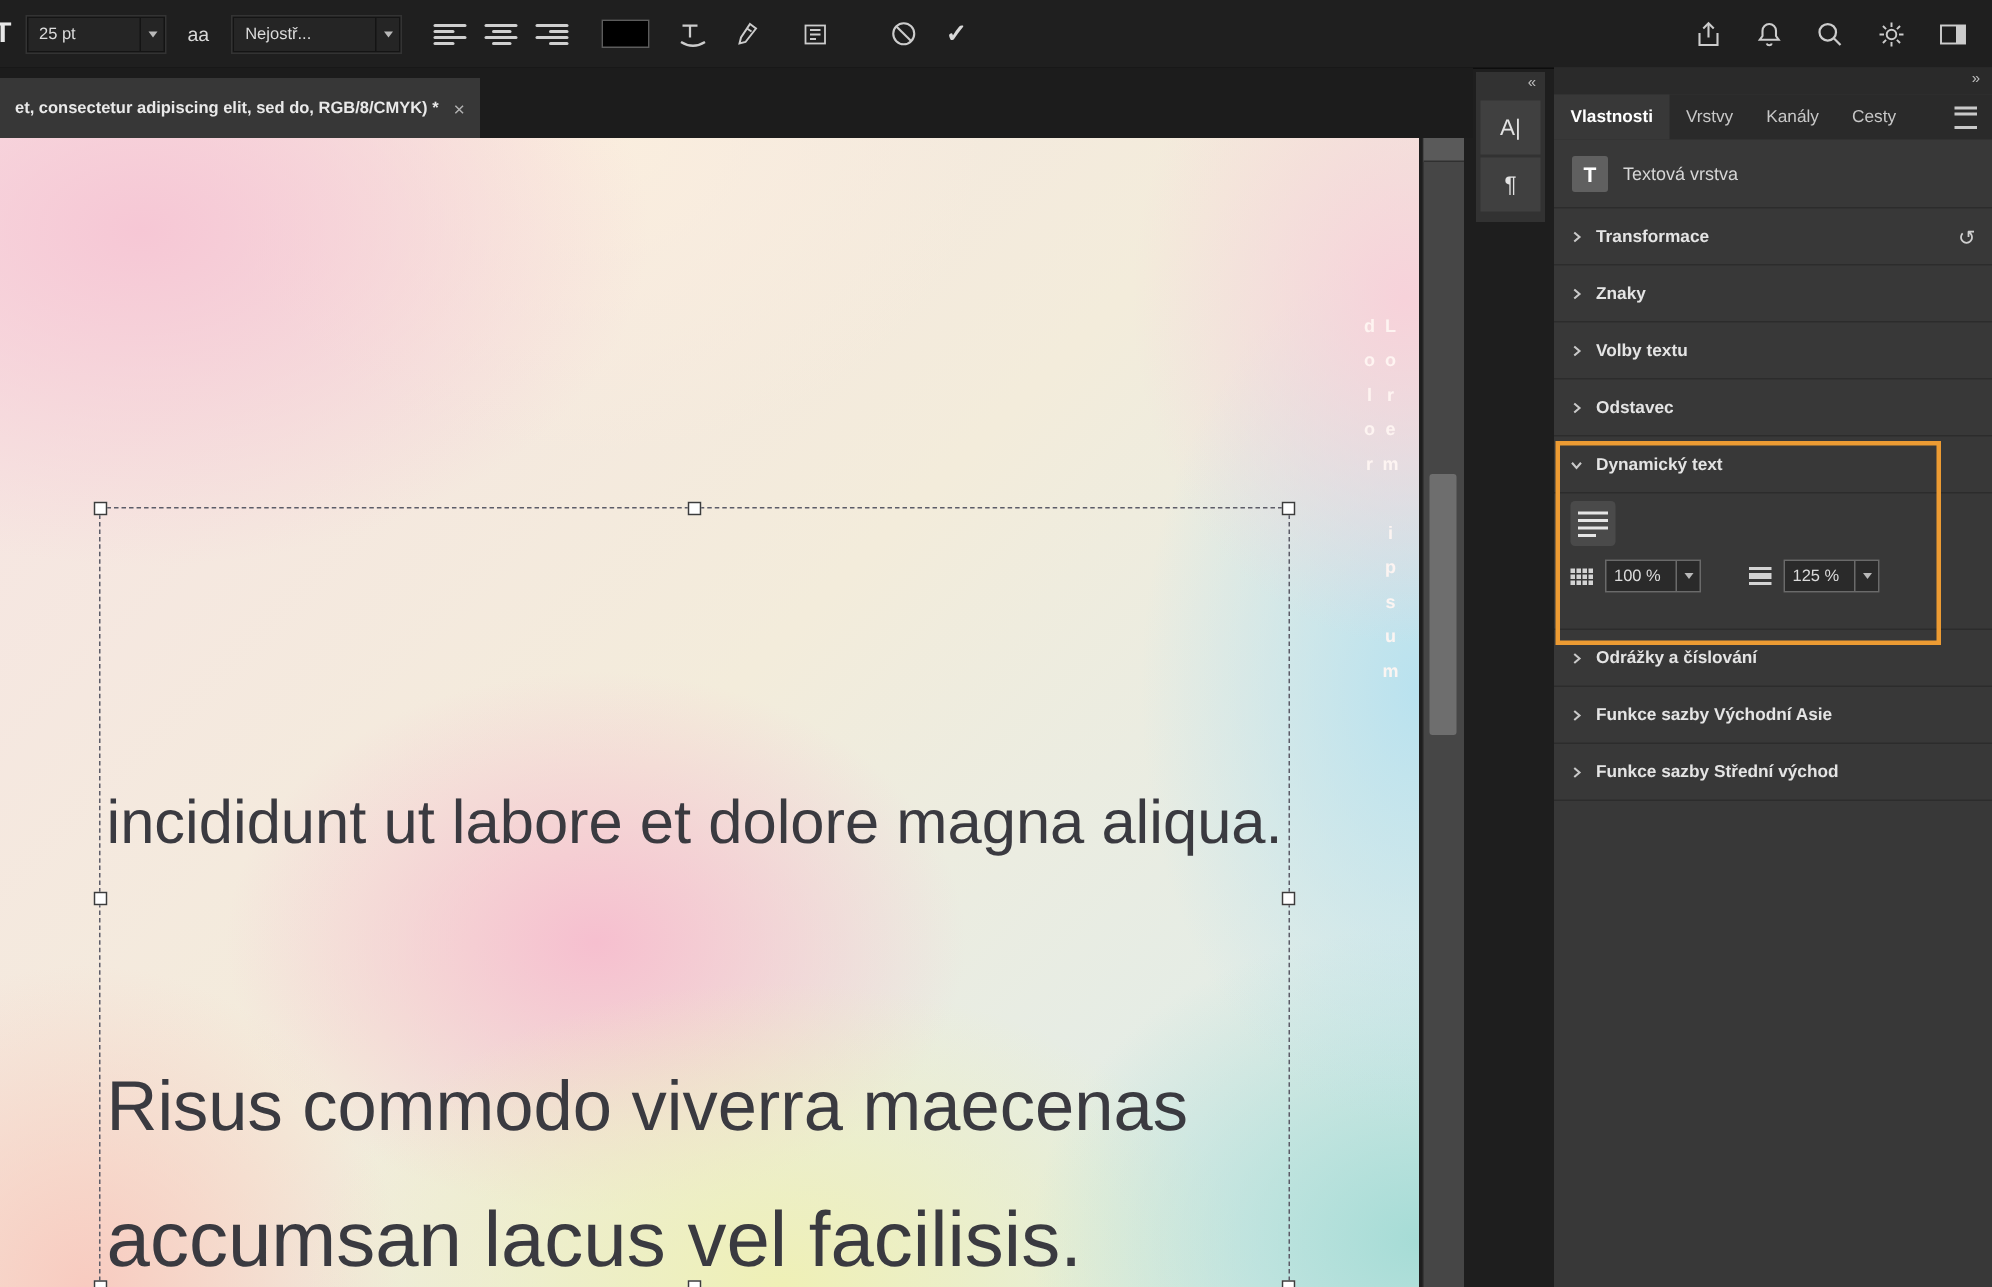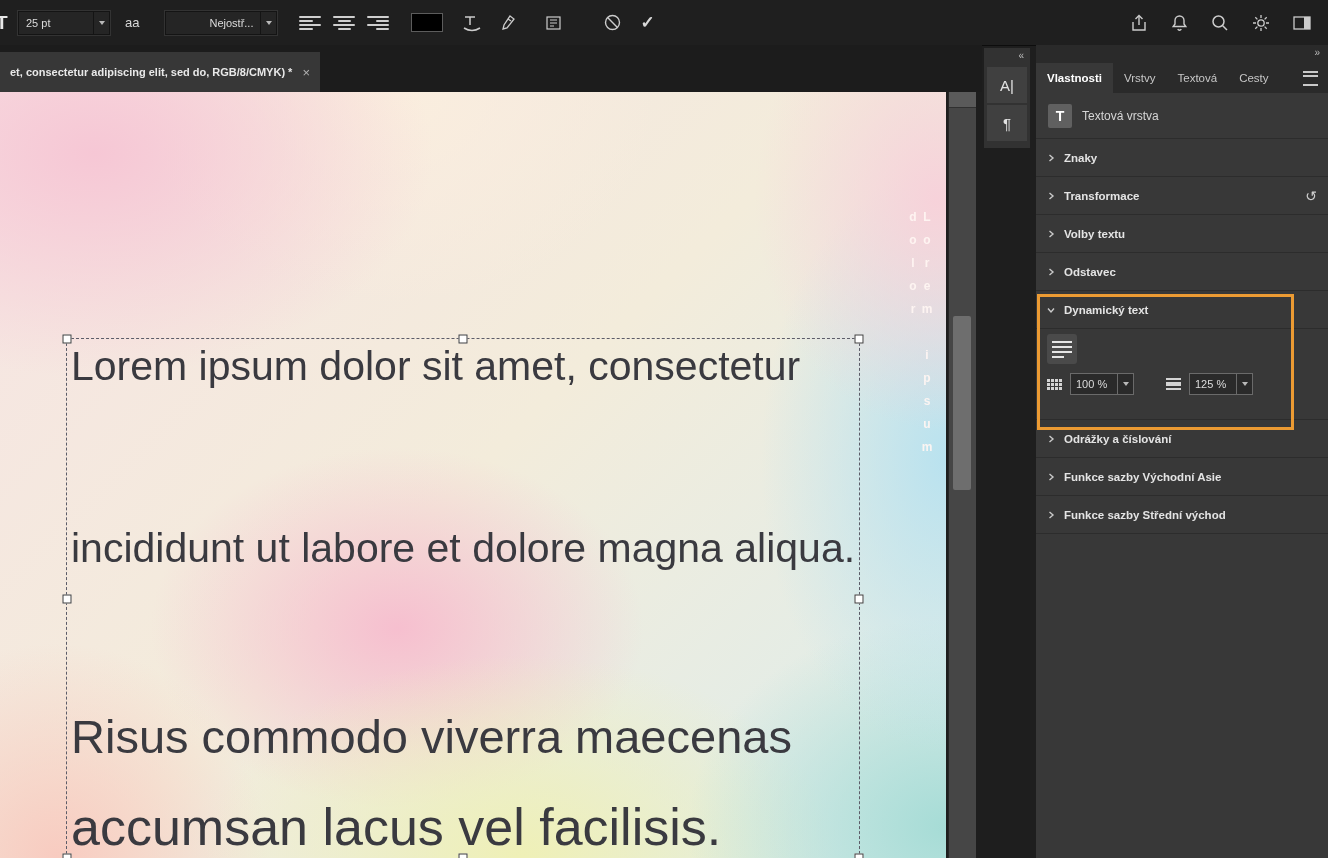--- a/index.html
+++ b/index.html
@@ -17,21 +17,21 @@
   .tool-glyph{width:12px;overflow:hidden;margin-left:-4px;font-size:19px;font-weight:700;color:#e8e8e8;}
   .ob-field{
     height:22px;background:#252525;border:1px solid #141414;outline:1px solid #333;
     display:flex;align-items:center;color:#dcdcdc;font-size:11px;
   }
   .ob-field .val{flex:1;padding:0 7px;white-space:nowrap;overflow:hidden;}
   .ob-field .chev{width:15px;align-self:stretch;border-left:1px solid #141414;display:flex;align-items:center;justify-content:center;}
   .tri{width:0;height:0;border-left:3px solid transparent;border-right:3px solid transparent;border-top:4px solid #b9b9b9;}
   .size-field{width:90px;margin-left:10px;gap:42px;}
   .aa{margin-left:15px;font-size:13px;font-style:normal;color:#d9d9d9;letter-spacing:0;}
-  .aa-field{width:110px;margin-left:26px;text-align:right;}
+  .aa-field{width:110px;margin-left:16px;}
   .align-group{display:flex;gap:12px;margin-left:22px;}
   .align{width:22px;height:16px;display:flex;flex-direction:column;justify-content:space-between;background:none;border:none;padding:1px 0;cursor:pointer;}
   .align i{display:block;height:2px;background:#cfcfcf;border-radius:1px;}
   .align-left i:nth-child(even){width:60%;align-self:flex-start;} .align-left i:nth-child(odd){width:100%;}
   .align-center i:nth-child(even){width:60%;align-self:center;} .align-center i:nth-child(odd){width:100%;}
   .align-right i:nth-child(even){width:60%;align-self:flex-end;} .align-right i:nth-child(odd){width:100%;}
   .swatch{width:32px;height:19px;background:#000;border:1px solid #5c5c5c;margin-left:22px;padding:0;cursor:pointer;}
   .icon-btn{background:none;border:none;padding:0;display:flex;align-items:center;justify-content:center;cursor:pointer;}
   .ml18{margin-left:18px;} .ml16{margin-left:16px;} .ml28{margin-left:28px;} .ml40{margin-left:40px;}
   .commit{color:#d8d8d8;font-size:17px;font-weight:700;margin-left:18px;}
@@ -236,21 +236,20 @@
   <div class="doc-tab">
     <span class="title">et, consectetur adipiscing elit, sed do, RGB/8/CMYK) *</span>
     <span class="close">×</span>
   </div>
 </div>
 
 <div class="canvas">
   <div class="vertical-caption">Lorem ipsum dolor</div>
 
   <div class="text-frame">
-    <div class="cv-line l1">Lorem ipsum dolor sit amet, consectetur</div>
     <div class="cv-line l3">incididunt ut labore et dolore magna aliqua.</div>
     <div class="cv-line l6">accumsan lacus vel facilisis.</div>
     <div class="cv-line l5">Risus commodo viverra maecenas</div>
 
     <span class="handle" style="left:0;top:0"></span>
     <span class="handle" style="left:50%;top:0"></span>
     <span class="handle" style="left:100%;top:0"></span>
     <span class="handle" style="left:0;top:50%"></span>
     <span class="handle" style="left:100%;top:50%"></span>
     <span class="handle" style="left:0;top:100%"></span>
@@ -269,49 +268,49 @@
   <button class="dock-btn">A|</button>
   <button class="dock-btn">¶</button>
 </div>
 
 <div class="right-panel">
   <div class="rp-top">»</div>
 
   <div class="rp-tabs">
     <div class="rp-tab active">Vlastnosti</div>
     <div class="rp-tab">Vrstvy</div>
-    <div class="rp-tab">Textová</div>
+    <div class="rp-tab">Kanály</div>
     <div class="rp-tab">Cesty</div>
     <div class="rp-menu">
         <div class="menu-icon"></div>
       </div>
   </div>
 
   <div class="layer-row">
     <span class="t-icon">T</span>
     <span class="layer-label">Textová vrstva</span>
   </div>
 
   <div class="sec">
     <span class="chev-icon">
       <svg width="8" height="8" viewBox="0 0 8 8" fill="none" stroke="#c9c9c9" stroke-width="1.4">
           <path d="M2.5 1l3.5 3-3.5 3"></path>
         </svg>
     </span>
-    <span class="sec-label">Znaky</span>
-  </div>
-
-  <div class="sec">
-    <span class="chev-icon">
-      <svg width="8" height="8" viewBox="0 0 8 8" fill="none" stroke="#c9c9c9" stroke-width="1.4">
-          <path d="M2.5 1l3.5 3-3.5 3"></path>
-        </svg>
-    </span>
     <span class="sec-label">Transformace</span>
     <span class="trailing">↺</span>
+  </div>
+
+  <div class="sec">
+    <span class="chev-icon">
+      <svg width="8" height="8" viewBox="0 0 8 8" fill="none" stroke="#c9c9c9" stroke-width="1.4">
+          <path d="M2.5 1l3.5 3-3.5 3"></path>
+        </svg>
+    </span>
+    <span class="sec-label">Znaky</span>
   </div>
 
   <div class="sec">
     <span class="chev-icon">
       <svg width="8" height="8" viewBox="0 0 8 8" fill="none" stroke="#c9c9c9" stroke-width="1.4">
           <path d="M2.5 1l3.5 3-3.5 3"></path>
         </svg>
     </span>
     <span class="sec-label">Volby textu</span>
   </div>

